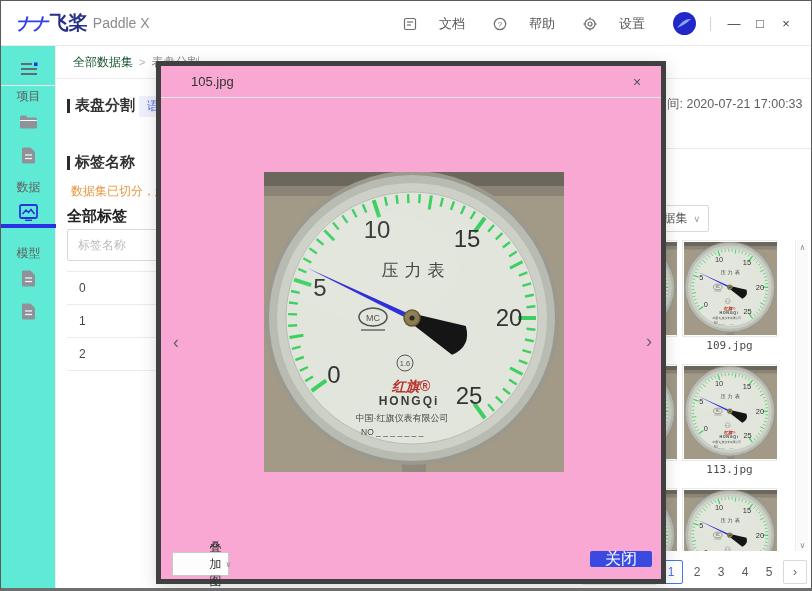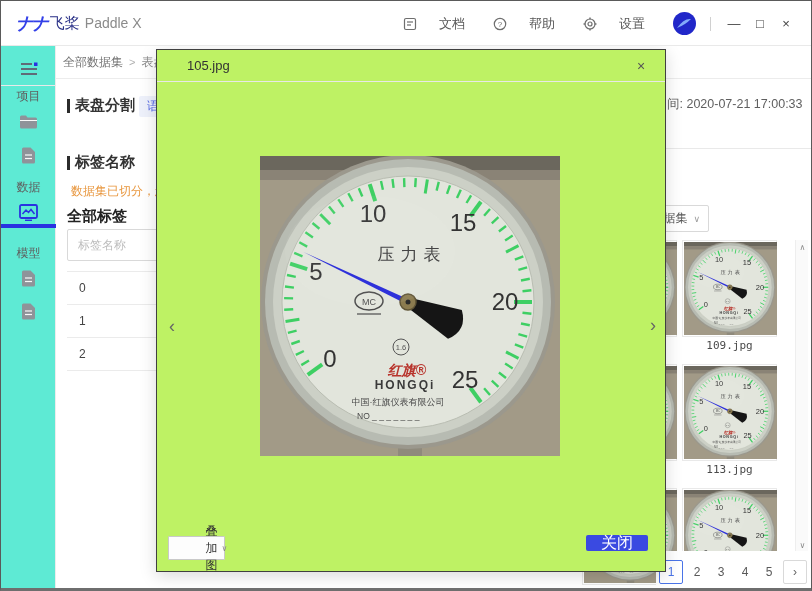--- a/index.html
+++ b/index.html
@@ -5,41 +5,41 @@
   * { margin:0; padding:0; box-sizing:border-box; }
   html,body { background:#d9d9d9; }
   body { font-family:"Liberation Sans", sans-serif; }
   .window{ position:relative; width:812px; height:591px; background:#fff; overflow:hidden;
            border:1px solid #5a5a5a; border-bottom:3px solid #6e6e6e; }
   
   .titlebar{ position:absolute; left:0; top:0; width:100%; height:45px; background:#fff;
              border-bottom:1px solid #e9e9e9; display:flex; align-items:center; z-index:40; }
   .logo{ display:flex; align-items:center; margin-left:15px; }
   .logo-mark{ color:#3340e8; font-weight:bold; font-style:italic; font-size:17px; letter-spacing:-2px; }
-  .brand-cn{ color:#272e86; font-weight:normal; font-size:15px; margin-left:3px; }
+  .brand-cn{ color:#272e86; font-weight:bold; font-size:19px; margin-left:3px; }
   .brand-en{ color:#8b8b8b; font-size:14px; margin-left:5px; }
   .titlebar-right{ position:absolute; right:10px; top:0; height:45px; display:flex; align-items:center; gap:0; }
   .nav-item{ display:flex; align-items:center; gap:22px; color:#595959; font-size:13px; margin-right:28px; cursor:pointer; }
   .nav-item svg{ display:block; }
   .avatar{ width:23px; height:23px; border-radius:50%; background:#2127c9; margin-right:14px; position:relative; }
   .avatar svg{ position:absolute; left:3px; top:4px; }
   .win-sep{ width:1px; height:14px; background:#d0d0d0; margin-right:12px; }
   .win-btn{ width:22px; text-align:center; color:#444; font-size:13px; cursor:pointer; margin-right:4px; }
   
   .sidebar{ position:absolute; left:0; top:45px; width:55px; bottom:0; background:#5eead4;
             border-right:1px solid #ececec; z-index:5; }
   .hamburger{ position:absolute; left:0; top:8px; width:55px; height:30px; display:flex; align-items:center; justify-content:center; cursor:pointer;}
   .side-divider{ position:absolute; left:0; top:39px; width:55px; height:1px; background:#e9e9e9; }
   .side-label{ position:absolute; width:55px; text-align:center; color:#5f5f5f; font-size:12px; }
   .side-icon{ position:absolute; width:55px; display:flex; justify-content:center; cursor:pointer; }
   .active-bar{ position:absolute; left:0; top:178px; width:55px; height:4px; background:#2932e1; }
   
   .crumb-row{ position:absolute; left:55px; top:45px; right:0; height:33px; background:#fff;
               border-bottom:1px solid #ececec; display:flex; align-items:center; z-index:4; }
-  .crumb-root{ color:#737373; font-size:12px; margin-left:7px; cursor:pointer; }
+  .crumb-root{ color:#14532d; font-size:12px; margin-left:17px; cursor:pointer; }
   .crumb-sep{ color:#b0b0b0; font-size:11px; margin:0 6px; }
   .crumb-cur{ color:#8c8c8c; font-size:12px; }
   
   .lpanel{ position:absolute; left:55px; top:78px; width:260px; bottom:0; background:#fff; z-index:3; }
   .sec-title{ display:flex; align-items:center; font-size:15px; font-weight:bold; color:#333; }
   .sec-bar{ width:3px; height:14px; background:#2b2b2b; margin-right:5px; }
   .t1{ position:absolute; left:11px; top:17px; }
   .tag{ position:absolute; left:83px; top:17px; background:#eef1fb; color:#5468e8; font-size:12px;
         padding:2px 8px; border-radius:2px; white-space:nowrap; }
   .t2{ position:absolute; left:11px; top:74px; }
@@ -76,22 +76,22 @@
              line-height:13px; cursor:pointer; }
   .pagination{ position:absolute; left:340px; right:0; top:472px; height:41px; background:#fff;
                display:flex; align-items:center; gap:4px; padding-left:3px; z-index:6; }
   .pg-box{ width:24px; height:24px; border:1px solid #4a74e8; color:#4a74e8; border-radius:2px; font-size:12px;
            display:flex; align-items:center; justify-content:center; cursor:pointer; background:#fff; }
   .pg-num{ width:20px; height:24px; color:#595959; font-size:12px; display:flex; align-items:center;
            justify-content:center; cursor:pointer; }
   .pg-next{ width:24px; height:24px; border:1px solid #d9d9d9; color:#666; border-radius:2px; font-size:12px;
             display:flex; align-items:center; justify-content:center; cursor:pointer; background:#fff; }
   
-  .modal{ position:absolute; left:155px; top:48px; width:510px; height:523px; background:#bef264;
-          border:1px solid #404040; box-shadow:0 4px 16px rgba(0,0,0,0.15); z-index:30; }
+  .modal{ position:absolute; left:155px; top:60px; width:510px; height:523px; background:#f9a8d4;
+          border:5px solid #404040; box-shadow:0 4px 16px rgba(0,0,0,0.15); z-index:30; }
   .modal-head{ position:absolute; left:0; top:0; width:100%; height:32px; border-bottom:1px solid #e8e8e8; }
   .modal-title{ position:absolute; left:30px; top:8px; font-size:13px; color:#333; }
   .modal-close{ position:absolute; right:14px; top:6px; width:20px; height:20px; text-align:center;
                 line-height:20px; color:#555; font-size:14px; cursor:pointer; }
   .modal-prev{ position:absolute; left:12px; top:266px; color:#666; font-size:18px; cursor:pointer; }
   .modal-next{ position:absolute; right:9px; top:265px; color:#666; font-size:18px; cursor:pointer; }
   .photo{ position:absolute; left:103px; top:106px; }
   .overlay-select{ position:absolute; left:11px; top:486px; width:57px; height:24px; border:1px solid #c9c9c9;
                    background:#fdfdfd; border-radius:1px; display:flex; align-items:center; justify-content:center;
                    gap:4px; font-size:12px; color:#333; cursor:pointer;padding-left:40px; }

